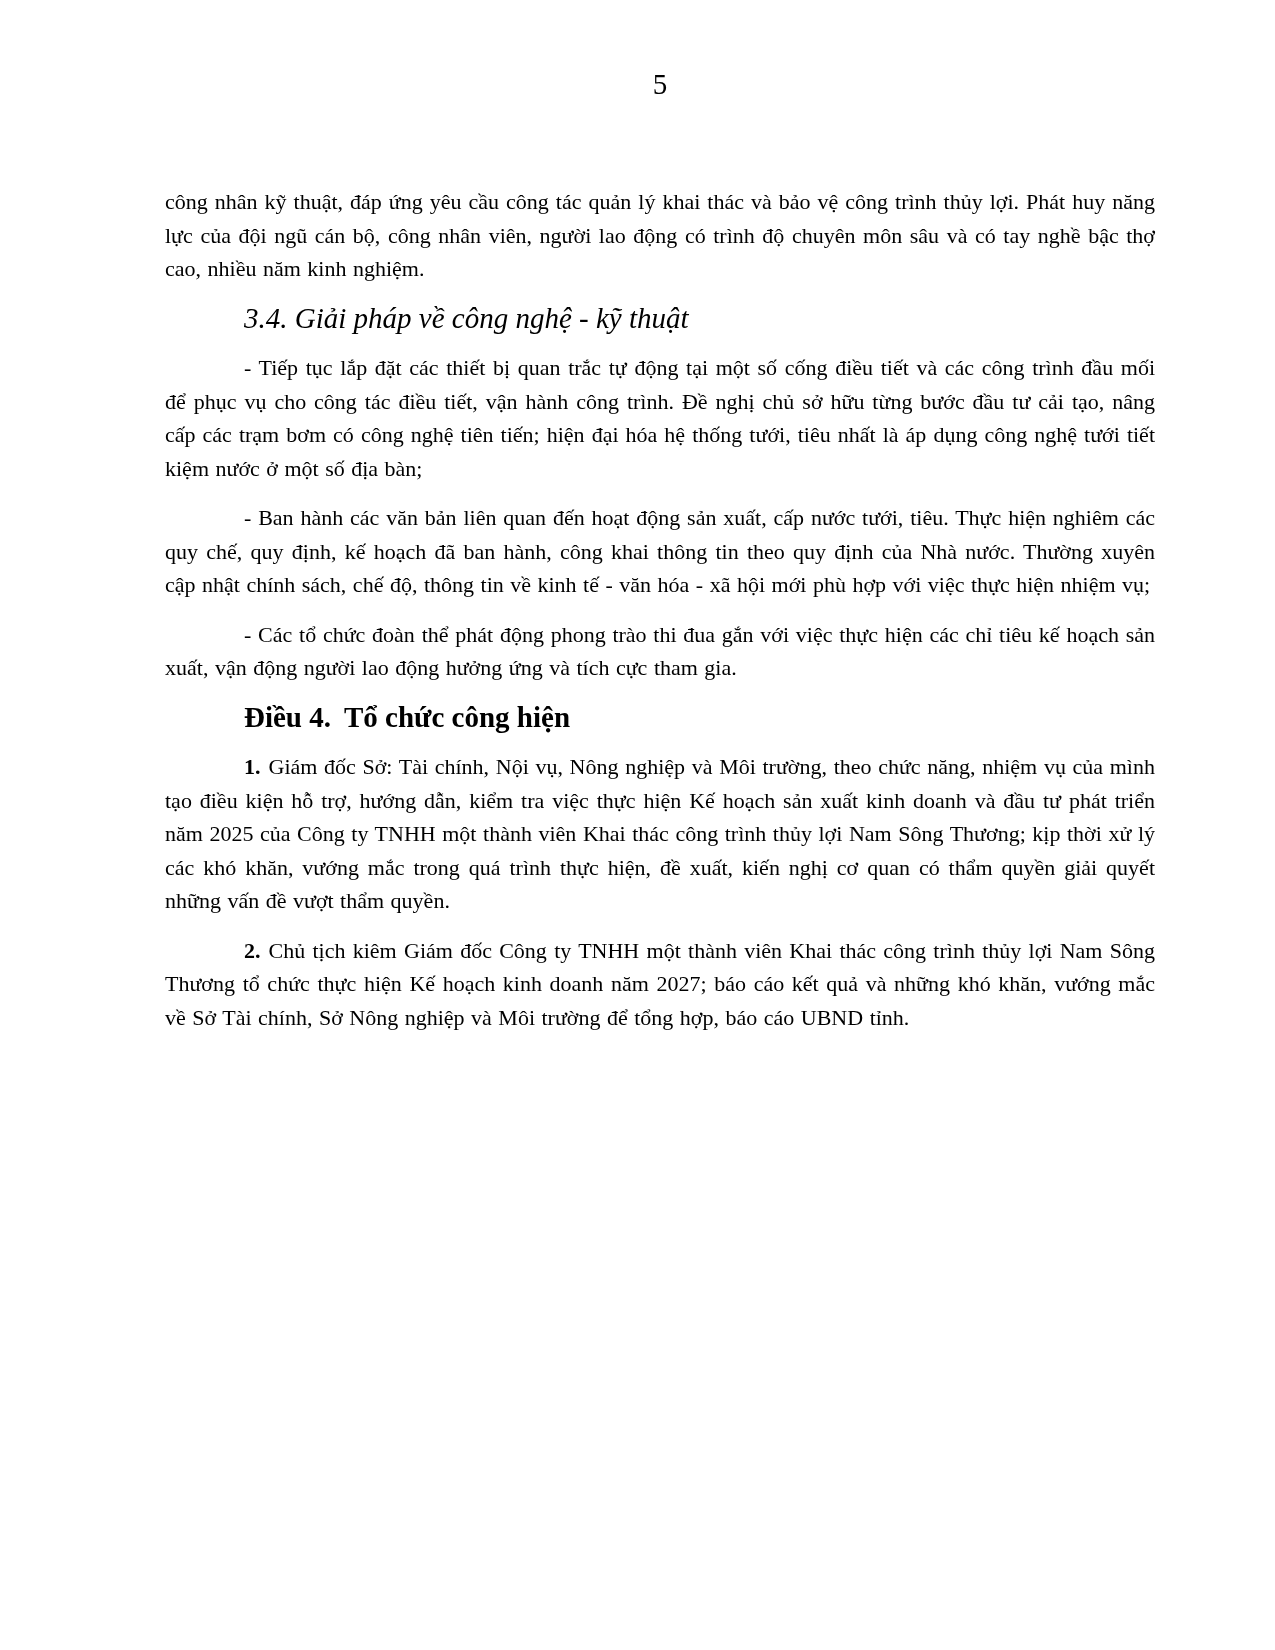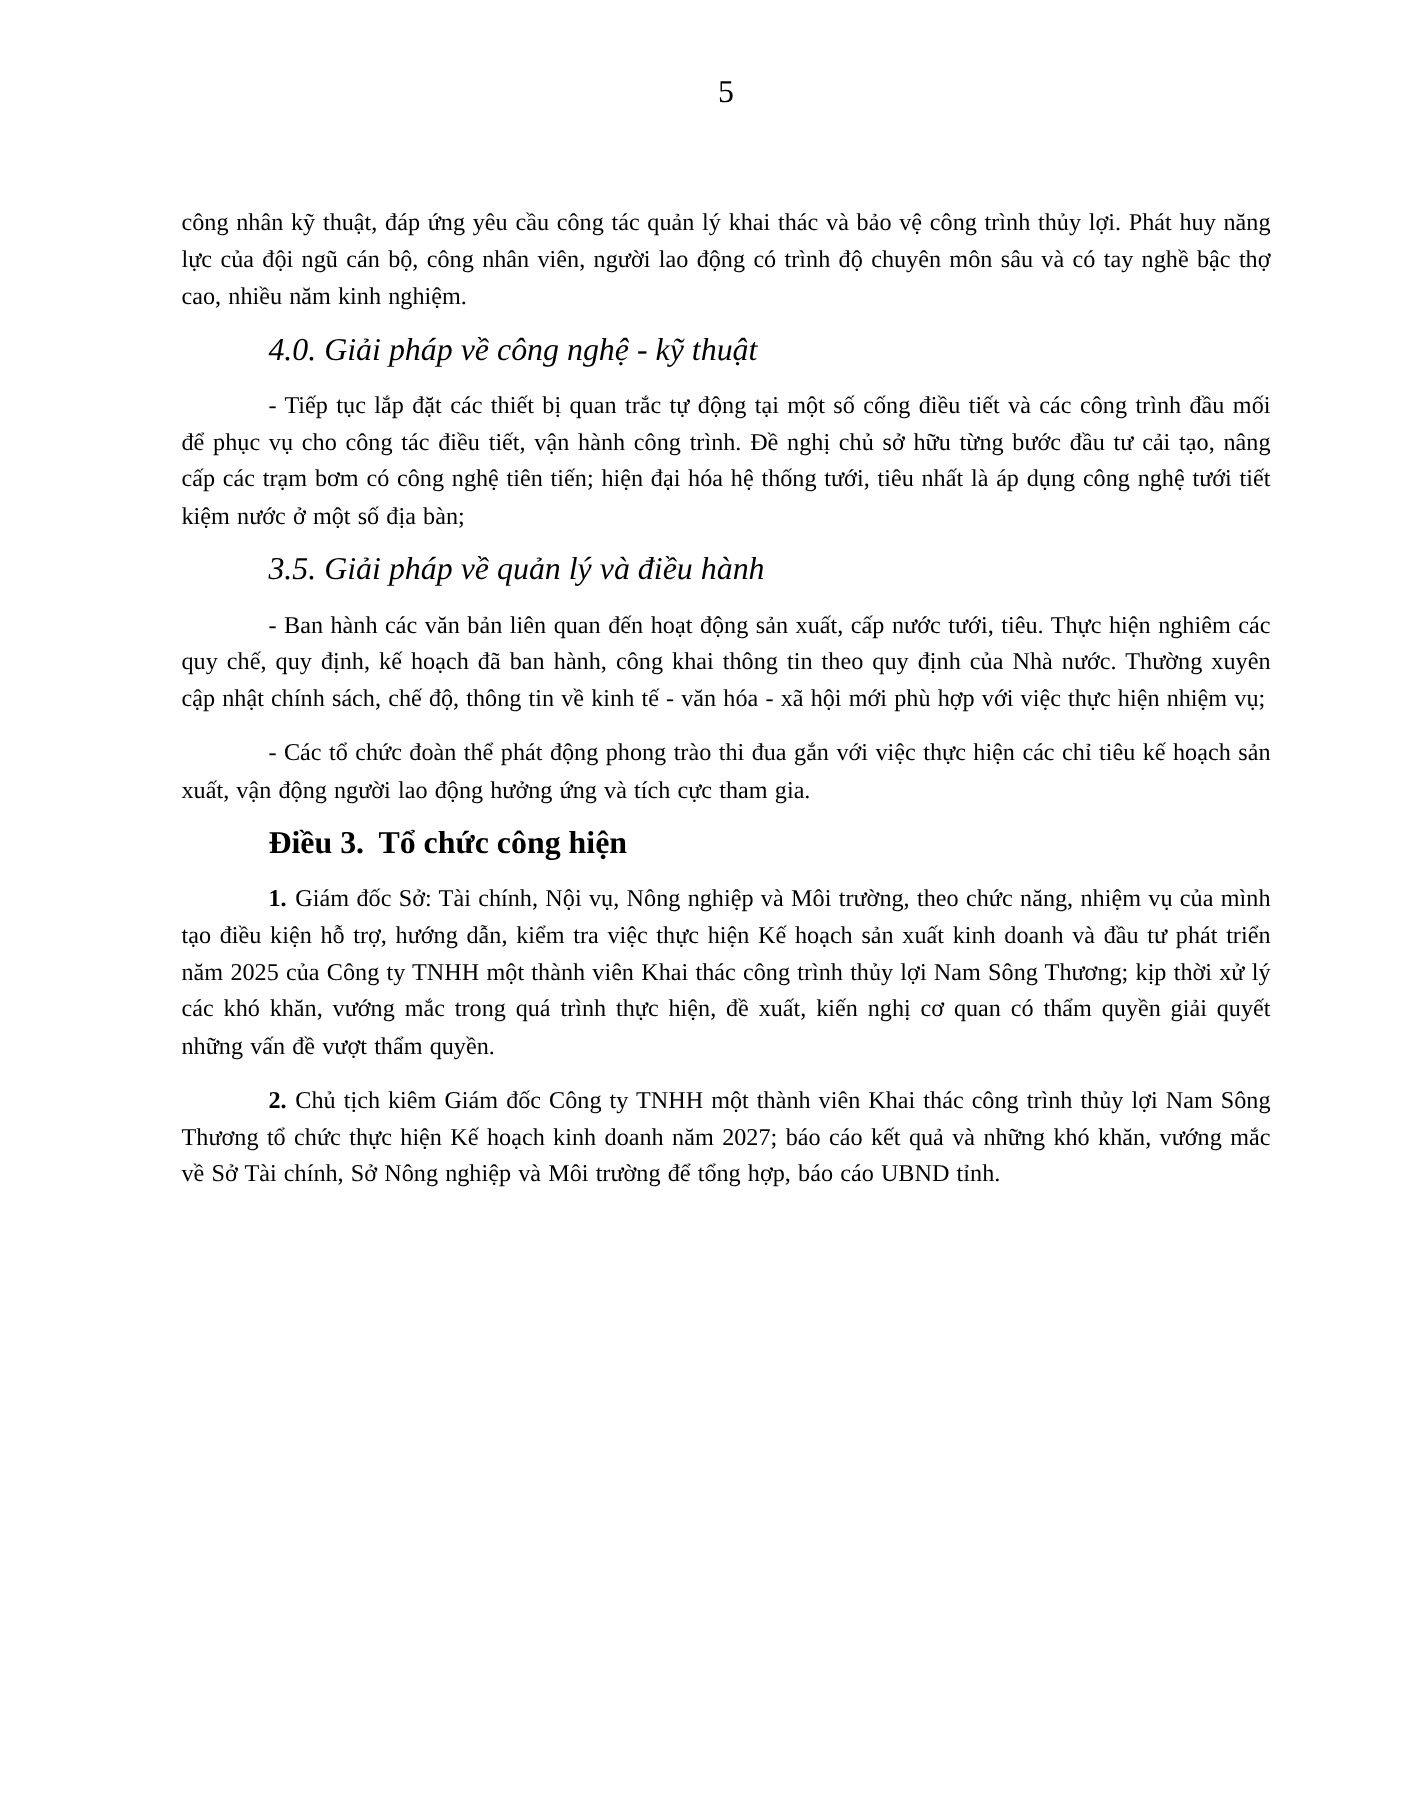--- a/index.html
+++ b/index.html
@@ -66,32 +66,31 @@
 </head>
 <body>
 
 <div class="page">
   <div class="textcol">
 
     <p class="pagenum">5</p>
 
     <p class="body continuation">công nhân kỹ thuật, đáp ứng yêu cầu công tác quản lý khai thác và bảo vệ công trình thủy lợi. Phát huy năng lực của đội ngũ cán bộ, công nhân viên, người lao động có trình độ chuyên môn sâu và có tay nghề bậc thợ cao, nhiều năm kinh nghiệm.</p>
 
-    <p class="heading-italic">4.0. Giải pháp về công nghệ - kỹ thuật</p>
+    <p class="heading-italic">3.4. Giải pháp về công nghệ - kỹ thuật</p>
 
     <p class="body">- Tiếp tục lắp đặt các thiết bị quan trắc tự động tại một số cống điều tiết và các công trình đầu mối để phục vụ cho công tác điều tiết, vận hành công trình. Đề nghị chủ sở hữu từng bước đầu tư cải tạo, nâng cấp các trạm bơm có công nghệ tiên tiến; hiện đại hóa hệ thống tưới, tiêu nhất là áp dụng công nghệ tưới tiết kiệm nước ở một số địa bàn;</p>
 
 
-    <p class="heading-italic">3.5. Giải pháp về quản lý và điều hành</p>
 
     <p class="body">- Ban hành các văn bản liên quan đến hoạt động sản xuất, cấp nước tưới, tiêu. Thực hiện nghiêm các quy chế, quy định, kế hoạch đã ban hành, công khai thông tin theo quy định của Nhà nước. Thường xuyên cập nhật chính sách, chế độ, thông tin về kinh tế - văn hóa - xã hội mới phù hợp với việc thực hiện nhiệm vụ;</p>
 
 
     <p class="body">- Các tổ chức đoàn thể phát động phong trào thi đua gắn với việc thực hiện các chỉ tiêu kế hoạch sản xuất, vận động người lao động hưởng ứng và tích cực tham gia.</p>
 
-    <p class="heading-bold"><span class="lead-wide">Điều 3.</span><span>Tổ chức công hiện</span></p>
+    <p class="heading-bold"><span class="lead-wide">Điều 4.</span><span>Tổ chức công hiện</span></p>
 
     <p class="body"><span class="lead">1.</span><span>Giám đốc Sở: Tài chính, Nội vụ, Nông nghiệp và Môi trường, theo chức năng, nhiệm vụ của mình tạo điều kiện hỗ trợ, hướng dẫn, kiểm tra việc thực hiện Kế hoạch sản xuất kinh doanh và đầu tư phát triển năm 2025 của Công ty TNHH một thành viên Khai thác công trình thủy lợi Nam Sông Thương; kịp thời xử lý các khó khăn, vướng mắc trong quá trình thực hiện, đề xuất, kiến nghị cơ quan có thẩm quyền giải quyết những vấn đề vượt thẩm quyền.</span></p>
 
     <p class="body"><span class="lead">2.</span><span>Chủ tịch kiêm Giám đốc Công ty TNHH một thành viên Khai thác công trình thủy lợi Nam Sông Thương tổ chức thực hiện Kế hoạch kinh doanh năm 2027; báo cáo kết quả và những khó khăn, vướng mắc về Sở Tài chính, Sở Nông nghiệp và Môi trường để tổng hợp, báo cáo UBND tỉnh.</span></p>
 
   </div>
 </div>
 
 </body></html>

